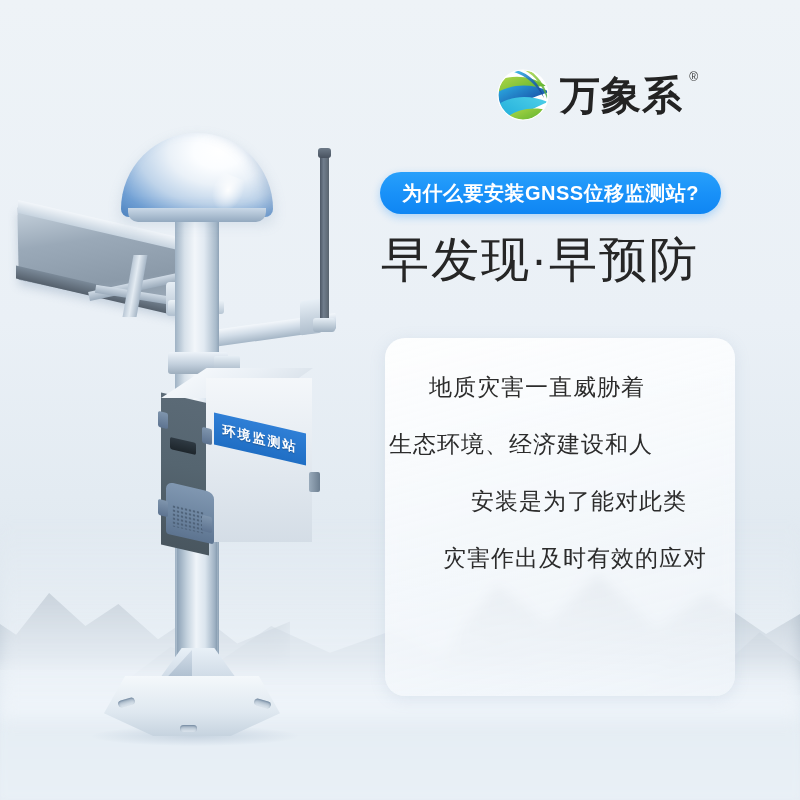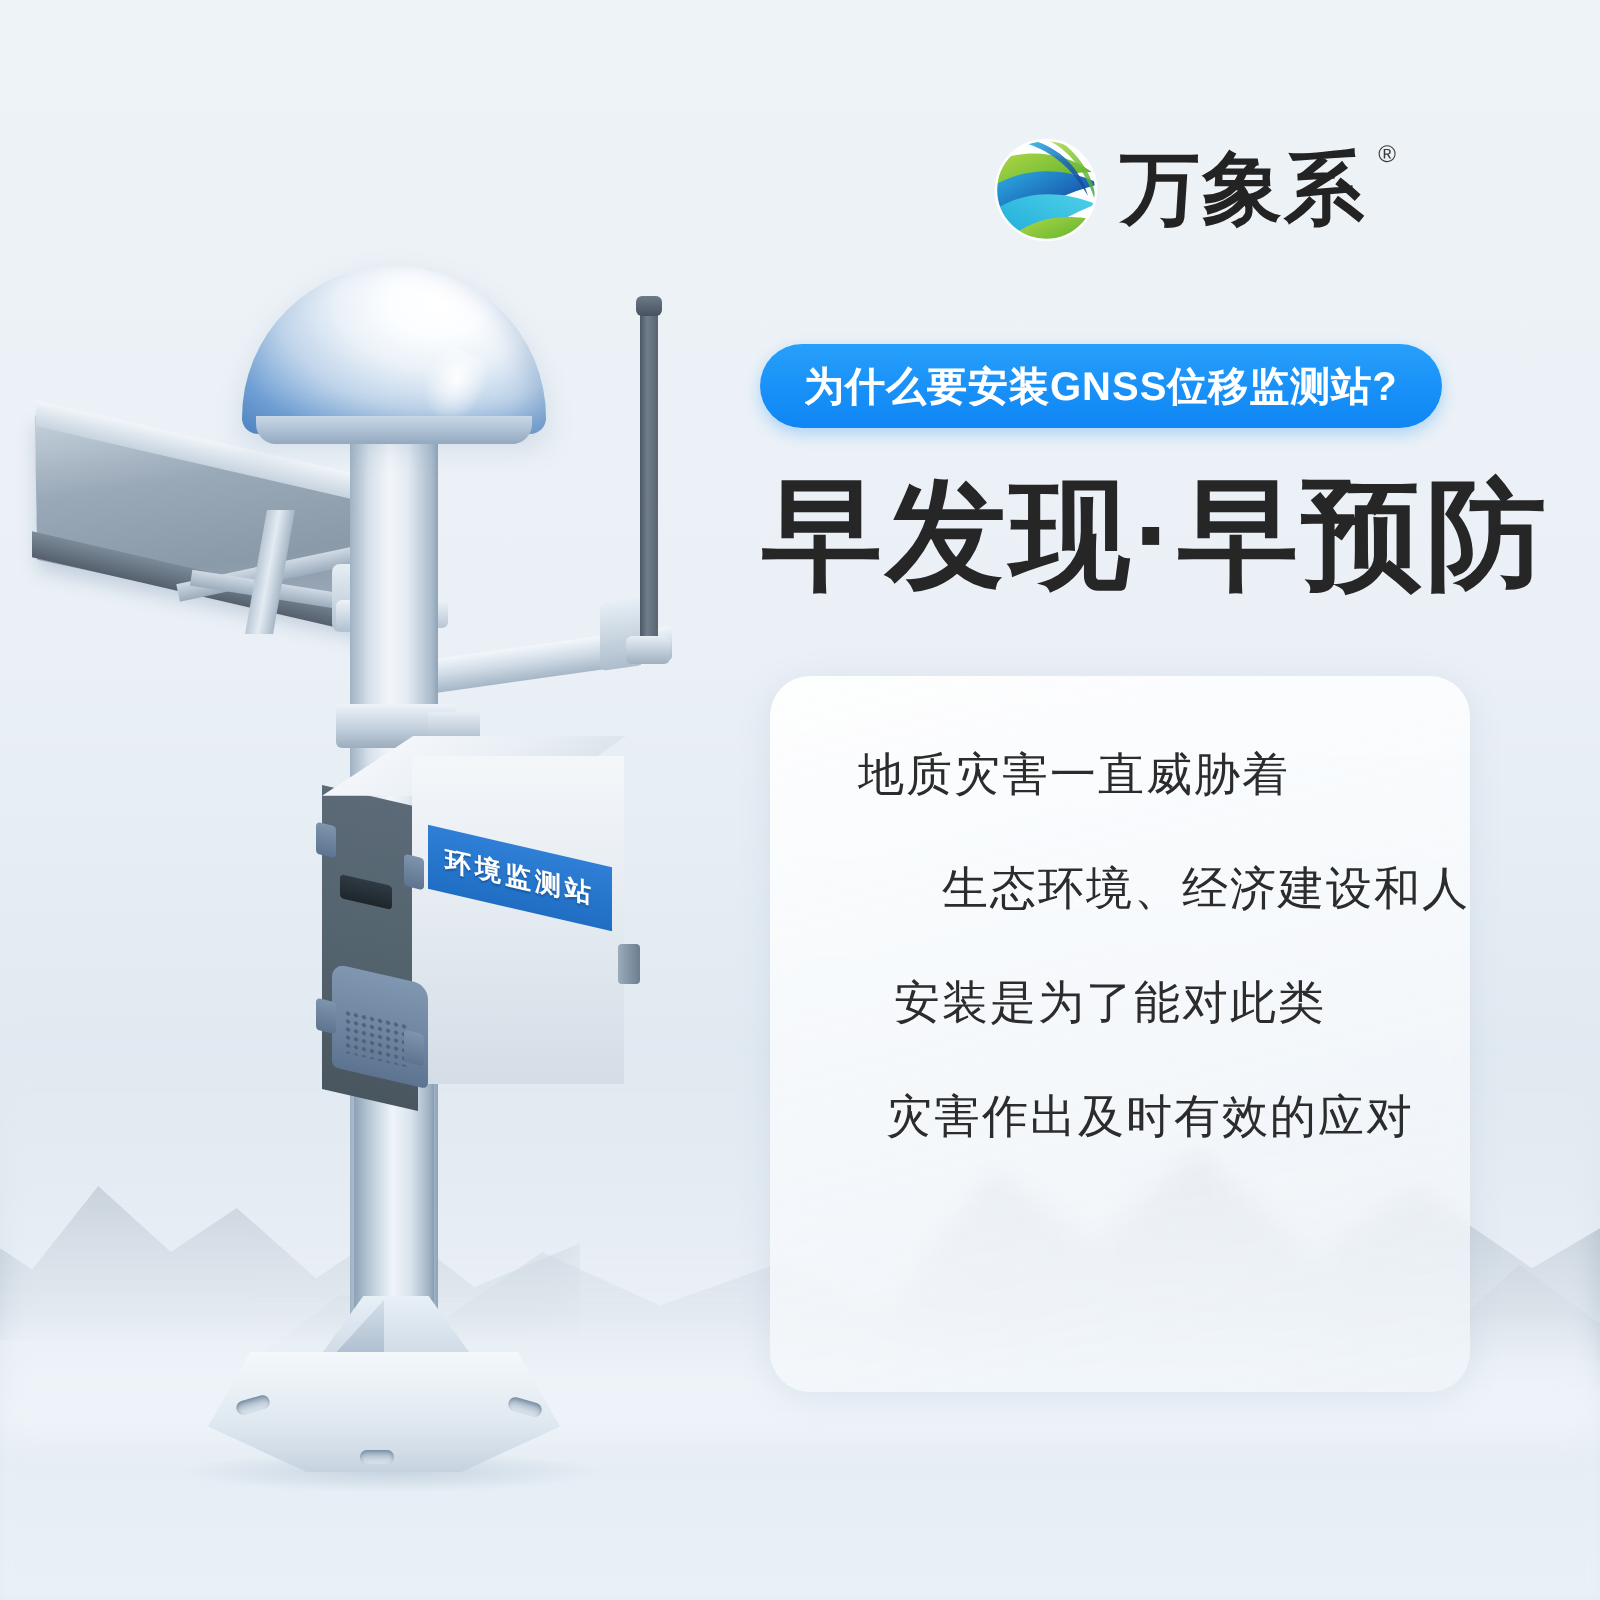--- a/index.html
+++ b/index.html
@@ -270,40 +270,40 @@
     display:flex;align-items:center;
     box-shadow:0 3px 8px rgba(24,144,248,.3);
     text-align:right;
   }
   .badge span{
     color:#ffffff;font-size:20px;font-weight:700;letter-spacing:.5px;white-space:nowrap;
   }
 
   .headline{
     position:absolute;left:381px;top:228px;width:400px;
-    font-size:60px;font-weight:700;color:#262626;letter-spacing:2px;white-space:nowrap;
+    font-size:48px;font-weight:400;color:#262626;letter-spacing:2px;white-space:nowrap;
   }
 
   .card{
     position:absolute;left:385px;top:338px;width:350px;height:358px;
     border-radius:20px;
     background:linear-gradient(165deg,rgba(255,255,255,.90) 0%,rgba(250,252,254,.80) 45%,rgba(240,245,250,.70) 100%);
     backdrop-filter:blur(6px);
     box-shadow:0 3px 16px rgba(130,155,185,.16);
     padding:38px 0 0 0;
     box-sizing:border-box;
   }
   .card-line{
     font-size:23px;color:#2c2c2c;letter-spacing:1px;line-height:1;
     margin:0 0 34px 0;white-space:nowrap;
   }
   .ln-indent-a{padding-left:44px;}
-  .ln-indent-b{padding-left:4px;text-align:right;}
+  .ln-indent-b{padding-left:4px;}
   .ln-indent-c{padding-left:18px;}
-  .ln-indent-d{padding-left:62px;}
+  .ln-indent-d{padding-left:62px;margin-left:24px;}
   .ln-indent-e{padding-left:18px;margin-left:40px;}
 </style>
 </head>
 <body>
 
 <div class="stage">
 
   <div class="sky"></div>
   <div class="mtn mtn-a"></div>
   <div class="mtn mtn-b"></div>

